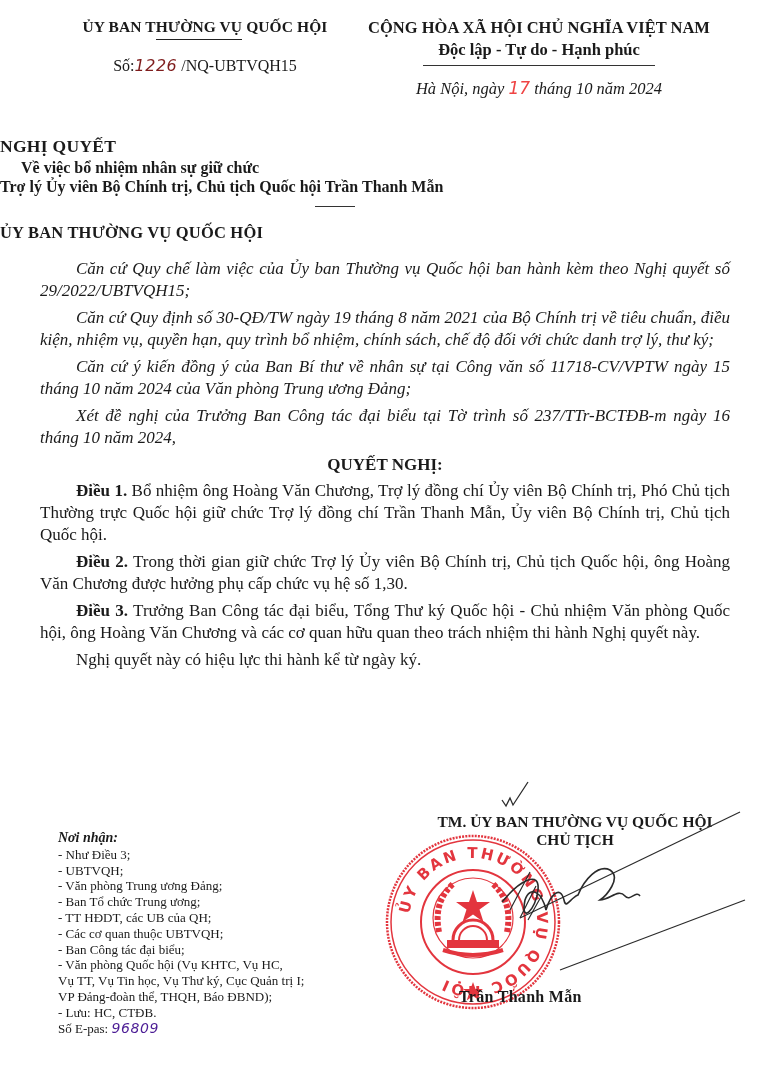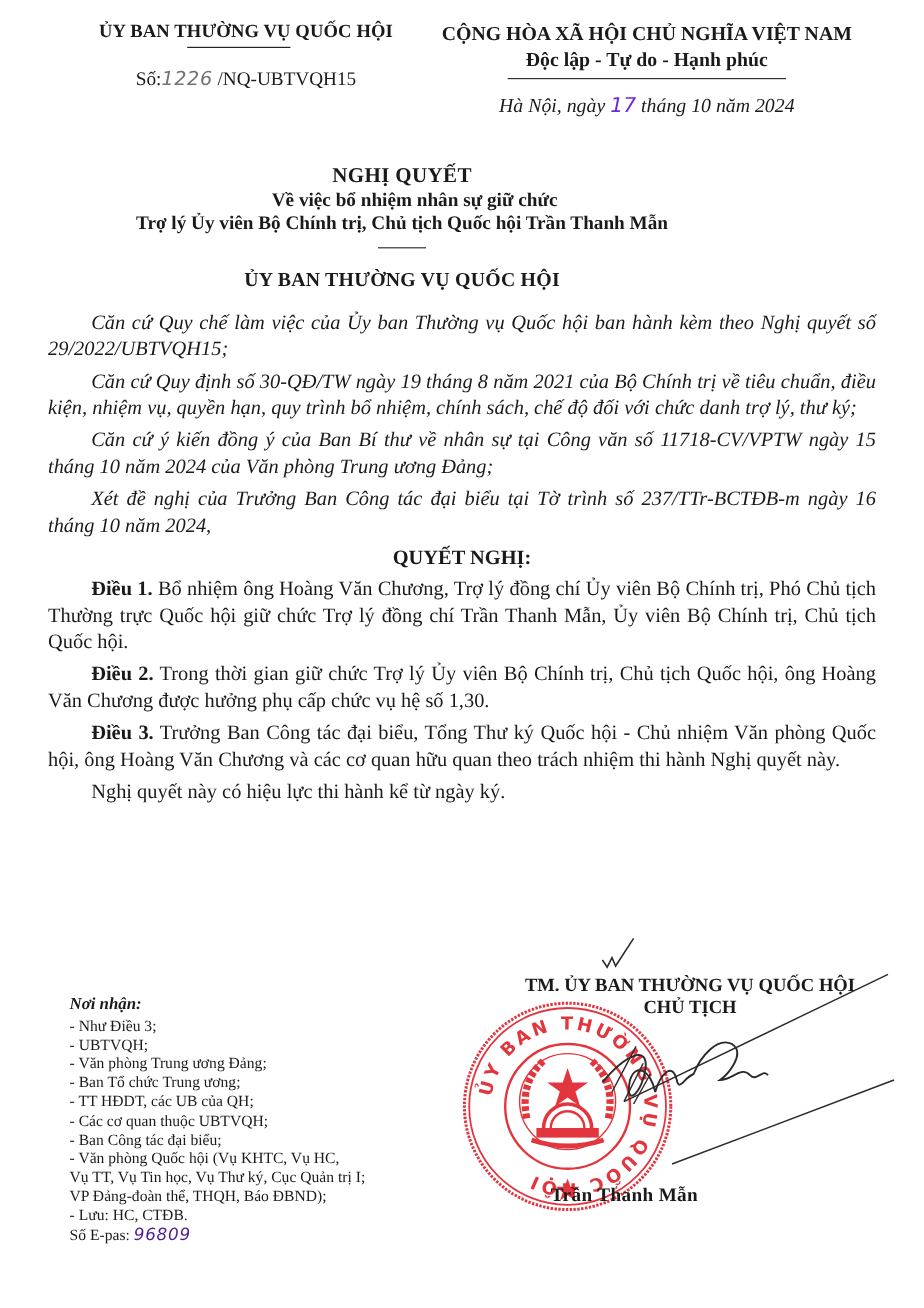--- a/index.html
+++ b/index.html
@@ -11,29 +11,29 @@
       position: relative;
     }
     .page { position: absolute; left: 0; top: 0; width: 770px; height: 1090px; }
 
     
     .hdr-left { position: absolute; left: 60px; top: 18px; width: 290px; text-align: center; }
     .hdr-right { position: absolute; left: 324px; top: 18px; width: 430px; text-align: center; }
     .agency { font-size: 15.5px; font-weight: bold; letter-spacing: 0.1px; white-space: nowrap; }
     .agency-line { width: 86px; height: 1px; background: #222; margin: 3px auto 0 auto; position: relative; left: -6px; }
     .docno { font-size: 16px; margin-top: 16px; white-space: nowrap; }
-    .handnum { font-family: "DejaVu Sans", sans-serif; font-style: italic; font-size: 16px; color: #737373; letter-spacing: 0.5px; }
+    .handnum { font-family: "DejaVu Sans", sans-serif; font-style: italic; font-size: 16px; color: #7f1d1d; letter-spacing: 0.5px; }
     .nation { font-size: 16.5px; font-weight: bold; white-space: nowrap; }
     .motto { font-size: 16.5px; font-weight: bold; margin-top: 2px; }
     .motto-line { width: 232px; height: 1px; background: #333; margin: 5px auto 0 auto; }
     .dateline { font-style: italic; font-size: 16.5px; margin-top: 12px; white-space: nowrap; }
-    .handday { font-family: "DejaVu Sans", sans-serif; font-style: italic; font-size: 17px; color: #6d28d9; text-align: center; }
+    .handday { font-family: "DejaVu Sans", sans-serif; font-style: italic; font-size: 17px; color: #ef4444; text-align: center; }
 
     
-    .title-block { position: absolute; left: 0; top: 136px; width: 670px; text-align: center; }
+    .title-block { position: absolute; left: 0; top: 136px; width: 670px; text-align: left; }
     .title { font-size: 17.5px; font-weight: bold; letter-spacing: 0.3px; }
     .subtitle { font-size: 16px; font-weight: bold; margin-top: 2px; padding-left: 21px; }
     .subtitle2 { font-size: 16px; font-weight: bold; margin-top: 1px; }
     .title-line { width: 40px; height: 1px; background: #333; margin: 10px auto 0 auto; }
     .issuer { font-size: 16.5px; font-weight: bold; margin-top: 16px; letter-spacing: 0.2px; }
 
     
     .body-text { position: absolute; left: 40px; top: 258px; width: 454px; font-size: 17px; line-height: 22px; }
     .para { text-indent: 36px; text-align: justify; margin: 0 0 5px 0; }
     .it { font-style: italic; }

